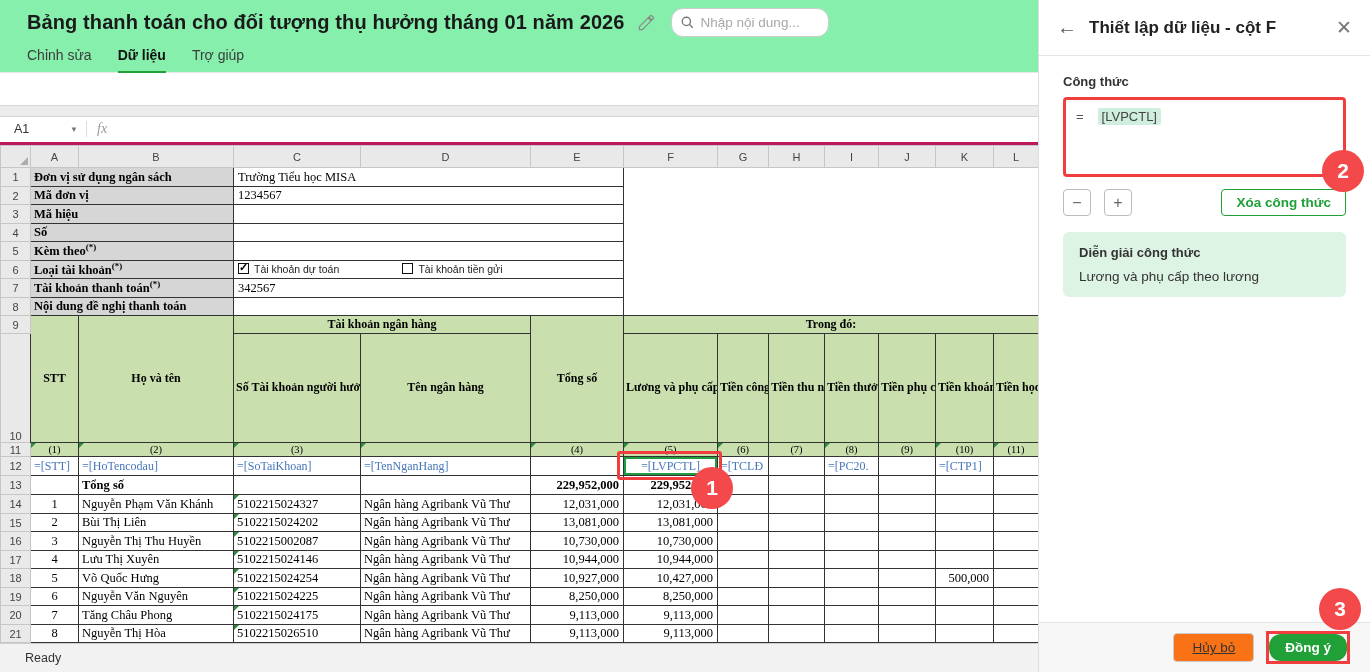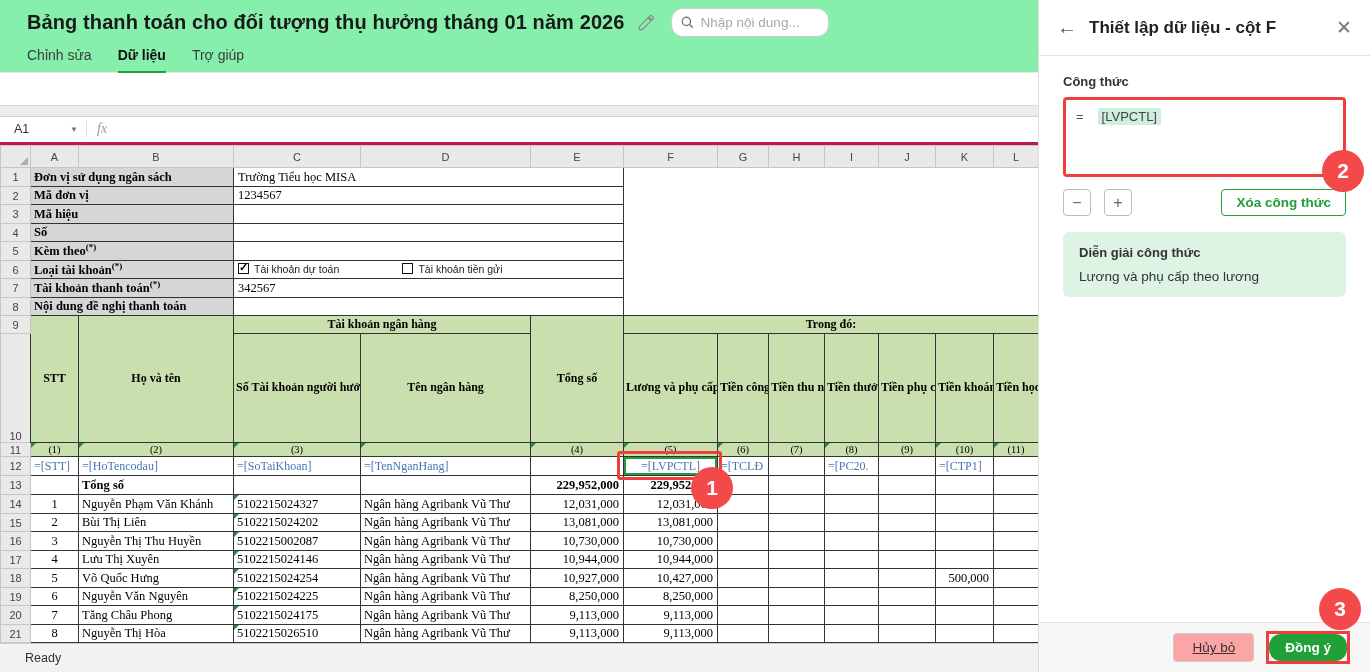--- a/index.html
+++ b/index.html
@@ -93,21 +93,21 @@
   .stepper { width:28px; height:27px; border:1px solid #bbb; border-radius:4px; background:#fff;
              font-size:16px; color:#666; display:flex; align-items:center; justify-content:center; cursor:pointer; }
   .stepper + .stepper { margin-left:13px; }
   .btn-clear { margin-left:auto; border:1px solid #21a038; color:#21a038; background:#fff;
                border-radius:4px; padding:5px 14px; font-size:13.5px; font-weight:600; cursor:pointer; }
   .explain-box { margin-top:16px; background:#ddf3e3; border-radius:6px; padding:13px 16px; }
   .explain-title { font-size:13px; font-weight:600; color:#333; }
   .explain-text { font-size:13.5px; color:#333; margin-top:9px; }
   .panel-footer { margin-top:auto; height:50px; background:#f7f7f7; border-top:1px solid #e2e2e2;
                   display:flex; align-items:center; justify-content:flex-end; padding-right:20px; gap:12px; }
-  .btn-cancel { background:#fca5a5; border:1px solid #ccc; border-radius:4px; padding:6px 18px;
+  .btn-cancel { background:#f97316; border:1px solid #ccc; border-radius:4px; padding:6px 18px;
                 font-size:13.5px; color:#333; cursor:pointer;text-decoration:underline; }
   .ok-wrap { border:3px solid #f03e3e; }
   .btn-ok { background:#21a038; border:none; border-radius:12px; padding:6px 16px;
             font-size:13.5px; color:#fff; font-weight:600; cursor:pointer; display:block; }
 
   
   .annot { position:absolute; inset:0; pointer-events:none; z-index:40; }
   .rect1 { position:absolute; left:617px; top:451px; width:105px; height:29px;
            border:3px solid #f03e3e; border-radius:3px; }
   .circle { position:absolute; width:42px; height:42px; border-radius:50%; background:#f3494a;

